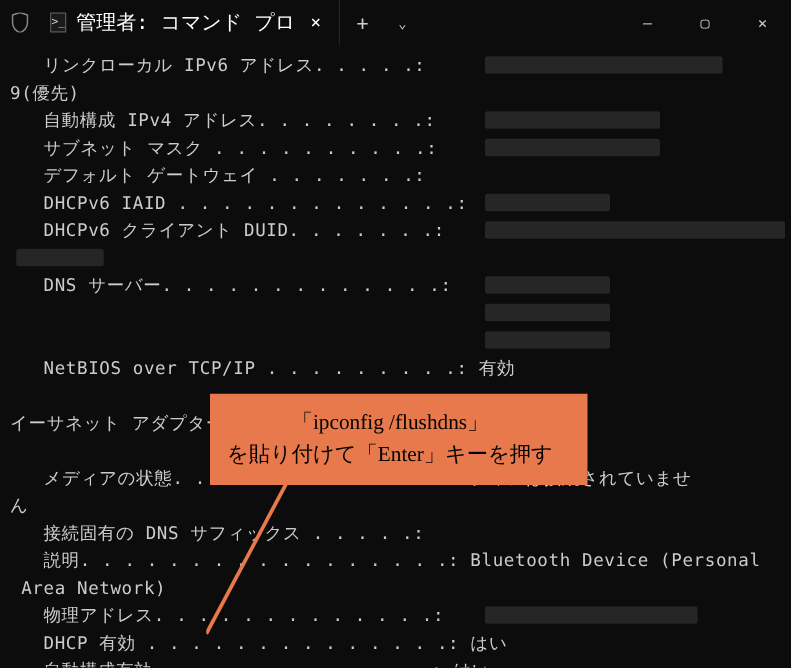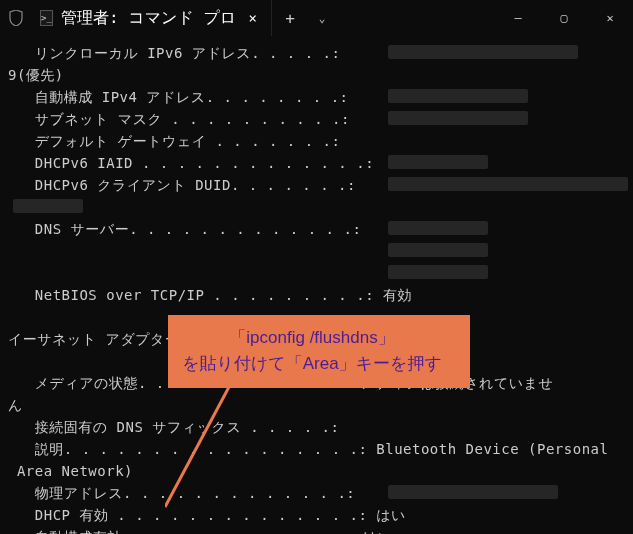--- a/index.html
+++ b/index.html
@@ -100,23 +100,23 @@
     height: 14px;
     vertical-align: middle;
     border-radius: 2px;
   }
   .callout {
     position: absolute;
     left: 168px;
     top: 315px;
     width: 302px;
     background: #e8794c;
-    color: #4c1d95;
+    color: #000000;
     font-size: 17px;
-    font-family: Liberation Sans, sans-serif;
+    font-family: Liberation Serif, serif;
     text-align: center;
     padding: 10px 26px 12px 12px;
     line-height: 1.5;
     z-index: 10;
   }
   .callout-line {
     position: absolute;
     left: 165px;
     top: 385px;
     width: 130px;
@@ -144,18 +144,18 @@
   <div class="spacer"></div>
   <div class="winbtn">—</div>
   <div class="winbtn">▢</div>
   <div class="winbtn close">✕</div>
 </div>
 
 <div class="terminal" id="term"><div style="position: relative; height: 22px;"><span>   リンクローカル IPv6 アドレス. . . . .:</span><span class="redact" style="position: absolute; left: 380px; top: 3px; width: 190px;"></span></div><div style="position: relative; height: 22px;"><span>9(優先)</span></div><div style="position: relative; height: 22px;"><span>   自動構成 IPv4 アドレス. . . . . . . .:</span><span class="redact" style="position: absolute; left: 380px; top: 3px; width: 140px;"></span></div><div style="position: relative; height: 22px;"><span>   サブネット マスク . . . . . . . . . .:</span><span class="redact" style="position: absolute; left: 380px; top: 3px; width: 140px;"></span></div><div style="position: relative; height: 22px;"><span>   デフォルト ゲートウェイ . . . . . . .:</span></div><div style="position: relative; height: 22px;"><span>   DHCPv6 IAID . . . . . . . . . . . . .:</span><span class="redact" style="position: absolute; left: 380px; top: 3px; width: 100px;"></span></div><div style="position: relative; height: 22px;"><span>   DHCPv6 クライアント DUID. . . . . . .:</span><span class="redact" style="position: absolute; left: 380px; top: 3px; width: 240px;"></span></div><div style="position: relative; height: 22px;"><span></span><span class="redact" style="position: absolute; left: 5px; top: 3px; width: 70px;"></span></div><div style="position: relative; height: 22px;"><span>   DNS サーバー. . . . . . . . . . . . .:</span><span class="redact" style="position: absolute; left: 380px; top: 3px; width: 100px;"></span></div><div style="position: relative; height: 22px;"><span></span><span class="redact" style="position: absolute; left: 380px; top: 3px; width: 100px;"></span></div><div style="position: relative; height: 22px;"><span></span><span class="redact" style="position: absolute; left: 380px; top: 3px; width: 100px;"></span></div><div style="position: relative; height: 22px;"><span>   NetBIOS over TCP/IP . . . . . . . . .: 有効</span></div><div style="position: relative; height: 22px;"><span></span></div><div style="position: relative; height: 22px;"><span>イーサネット アダプター Bluetooth ネットワーク接続:</span></div><div style="position: relative; height: 22px;"><span></span></div><div style="position: relative; height: 22px;"><span>   メディアの状態. . . . . . . . . . . .: メディアは接続されていませ</span></div><div style="position: relative; height: 22px;"><span>ん</span></div><div style="position: relative; height: 22px;"><span>   接続固有の DNS サフィックス . . . . .:</span></div><div style="position: relative; height: 22px;"><span>   説明. . . . . . . . . . . . . . . . .: Bluetooth Device (Personal</span></div><div style="position: relative; height: 22px;"><span> Area Network)</span></div><div style="position: relative; height: 22px;"><span>   物理アドレス. . . . . . . . . . . . .:</span><span class="redact" style="position: absolute; left: 380px; top: 3px; width: 170px;"></span></div><div style="position: relative; height: 22px;"><span>   DHCP 有効 . . . . . . . . . . . . . .: はい</span></div><div style="position: relative; height: 22px;"><span>   自動構成有効. . . . . . . . . . . . .: はい</span></div></div>
 
 <div class="callout">
   <div>「ipconfig /flushdns」</div>
-  <div>を貼り付けて「Area」キーを押す</div>
+  <div>を貼り付けて「Enter」キーを押す</div>
 </div>
 
 <svg class="callout-line">
   <line x1="65" y1="0" x2="0" y2="122" stroke="#e8794c" stroke-width="3"></line>
 </svg>
 
 </body></html>

